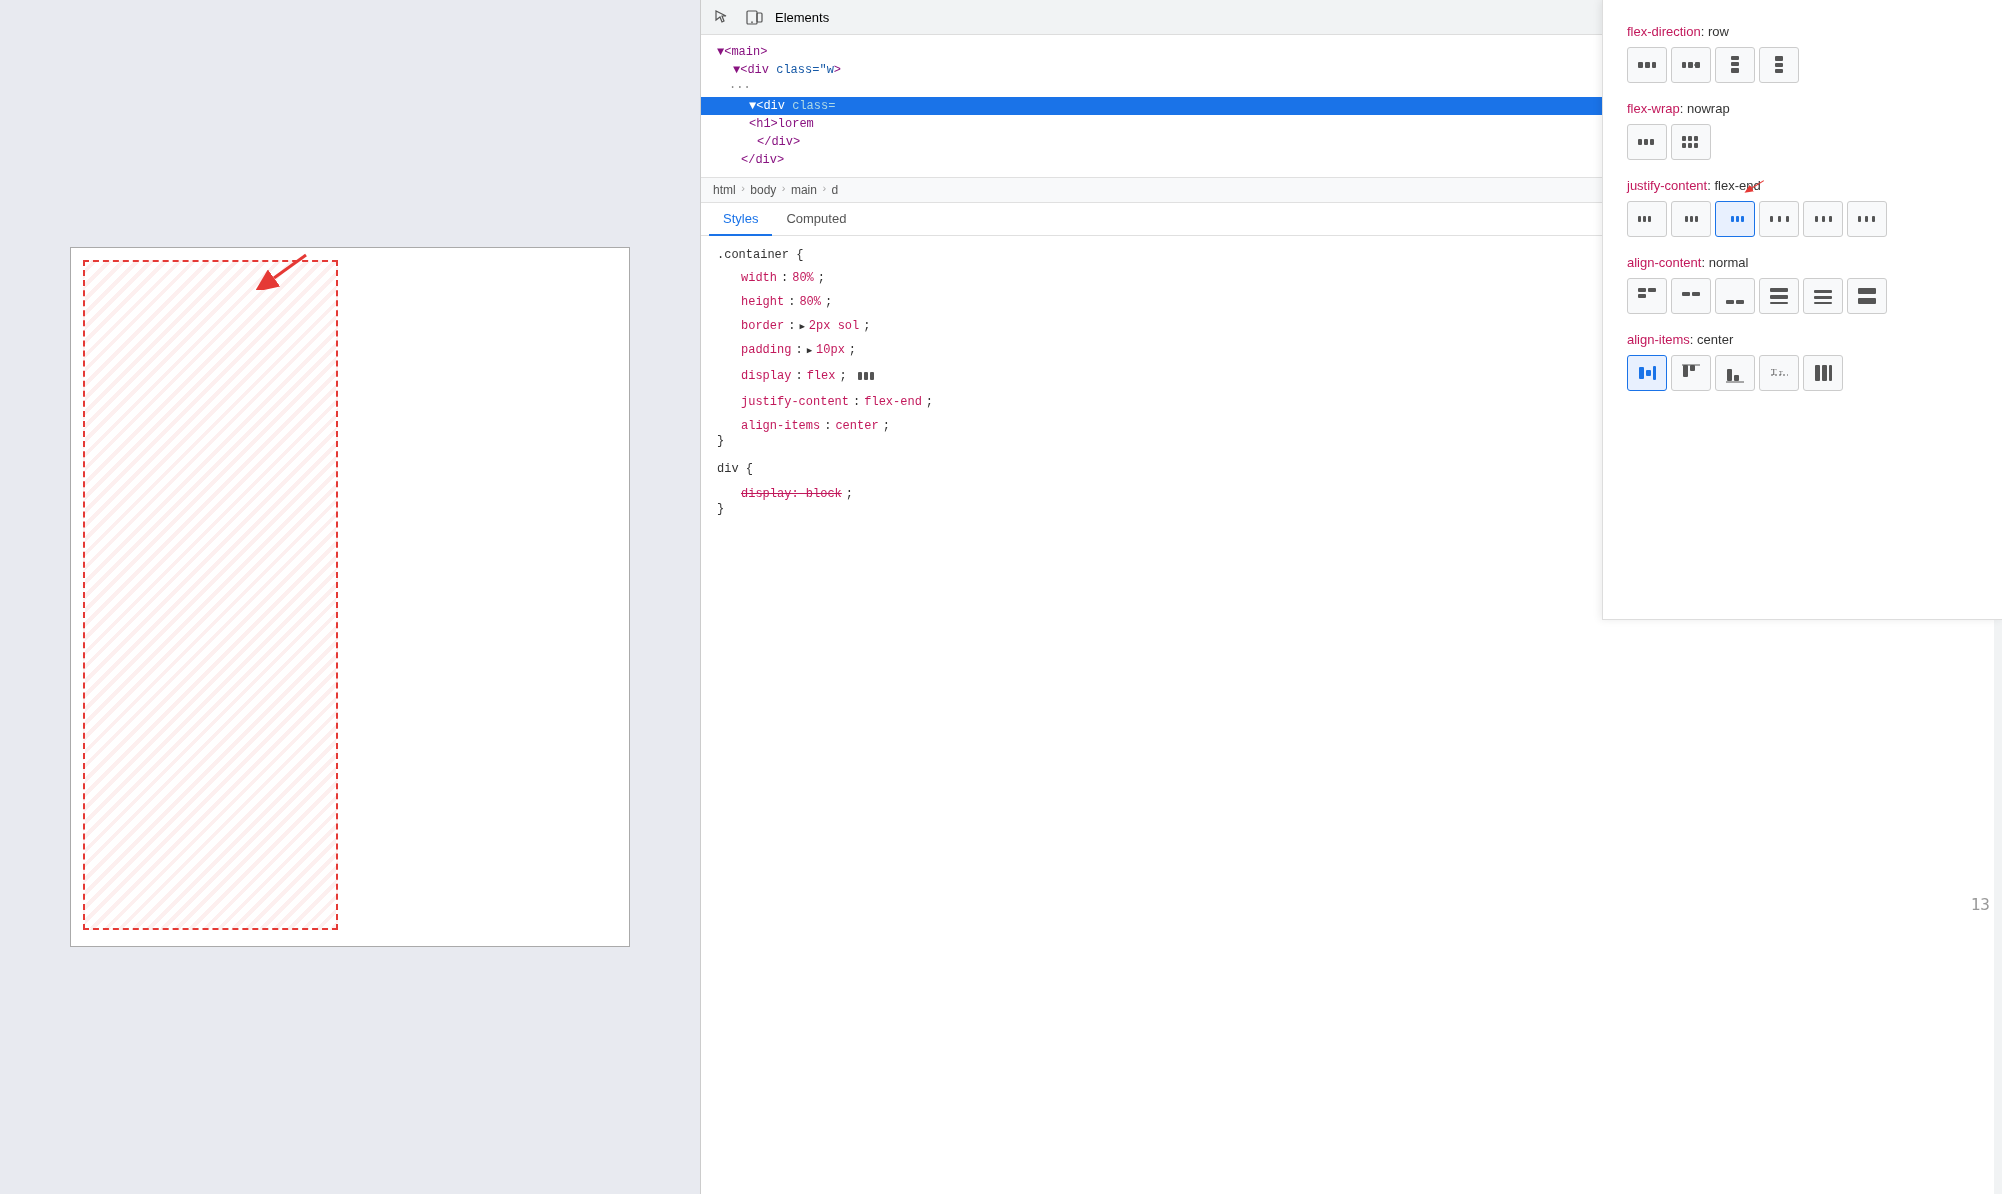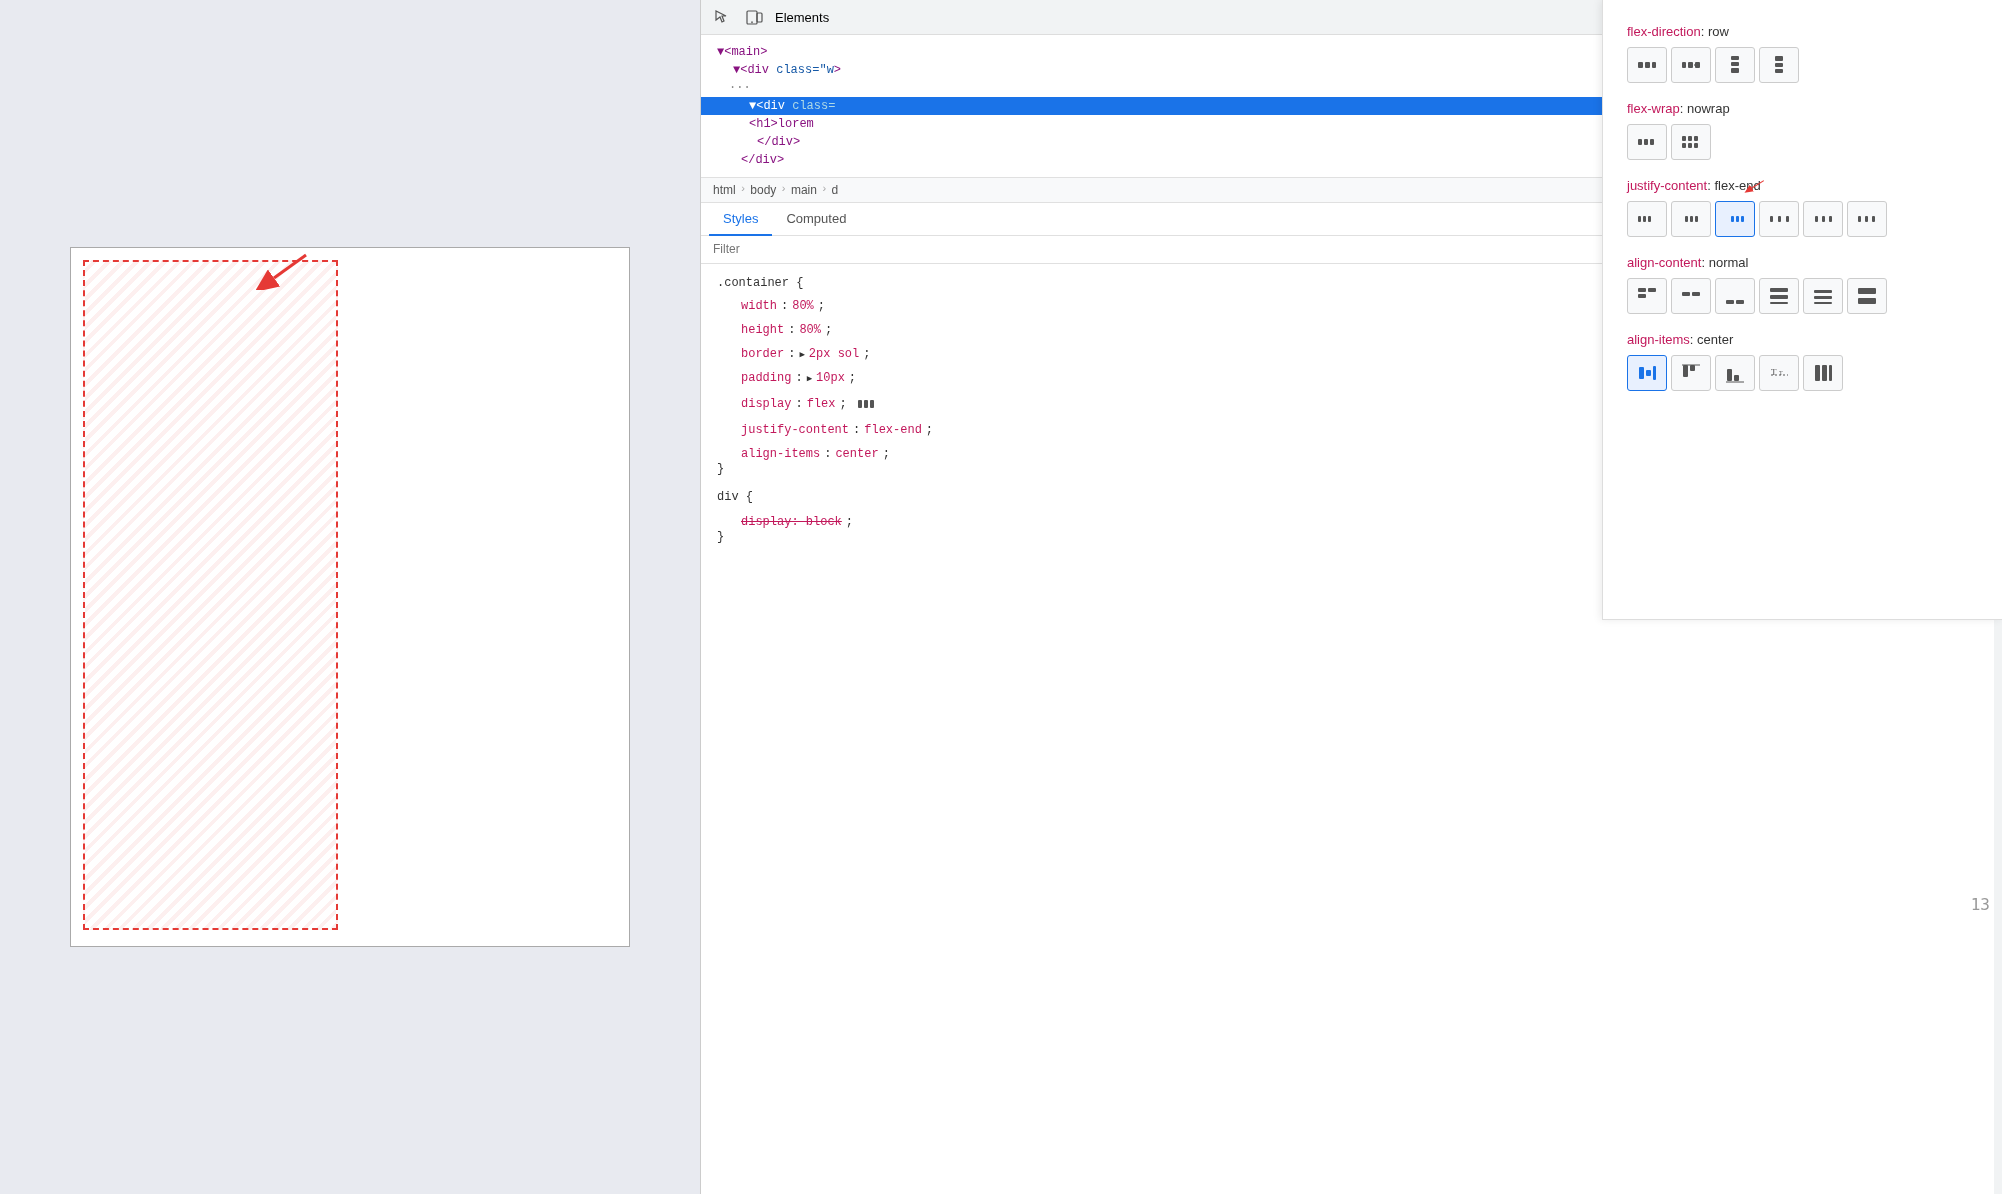--- a/index.html
+++ b/index.html
@@ -379,23 +379,20 @@
     <span class="breadcrumb-item">main</span>
     <span class="breadcrumb-sep">›</span>
     <span class="breadcrumb-item">d</span>
   </div>
 
   <div class="styles-tabs">
     <div class="styles-tab active">Styles</div>
     <div class="styles-tab">Computed</div>
   </div>
 
-  <div class="filter-bar">
-    <input type="text" class="filter-input" placeholder="Filter" style="">
-  </div>
 
   <div class="css-rules">
 
     <div class="css-rule-block">
       <div class="css-selector">.container {</div>
 
       <div class="css-property-line">
         <span class="css-prop-name">width</span>
         <span class="css-colon">:</span>
         <span class="css-prop-value">80%</span>

